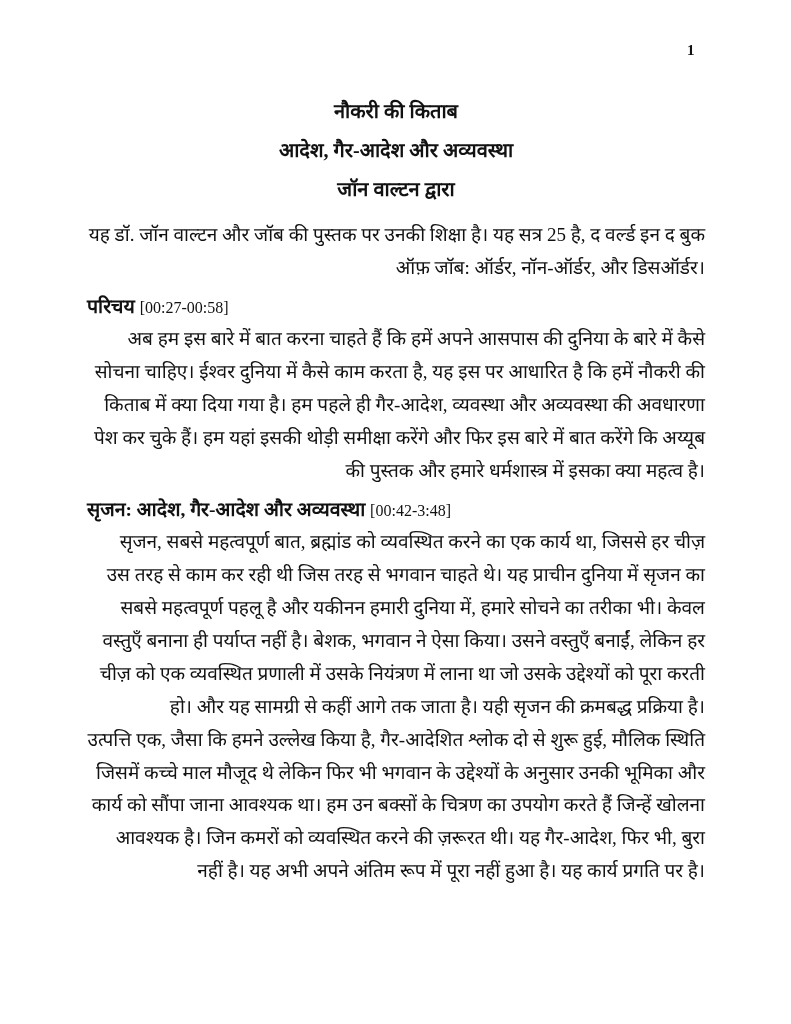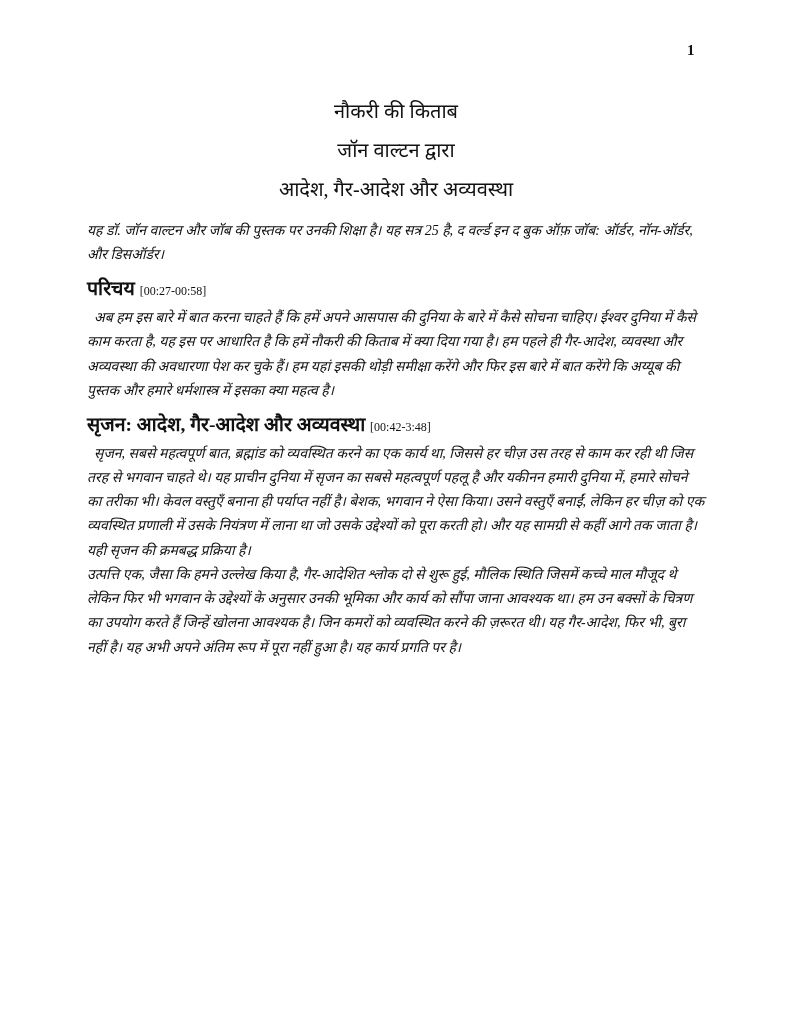--- a/index.html
+++ b/index.html
@@ -27,57 +27,56 @@
     font-weight: bold;
     letter-spacing: 0.5px;
   }
   .title-block {
     text-align: center;
     margin-top: 48px;
     margin-bottom: 10px;
   }
   .title-line {
     font-size: 20px;
-    font-weight: normal;
+    font-weight: bold;
     line-height: 1.95;
     margin: 0;
     text-align: center;
   }
   .body-para {
-    font-size: 14px;
+    font-size: 19px;
     line-height: 1.73;
     margin: 0;
-    text-align: left;
-    font-style: italic;
+    text-align: right;
   }
   .body-para.space-indent {
     text-indent: 7px;
   }
   .section-heading {
     font-size: 19.5px;
     font-weight: bold;
     line-height: 1.73;
     margin: 5px 0 0 0;
   }
   .timestamp {
     font-weight: normal;
-    font-size: 12px;
+    font-size: 16px;
   }
 </style>
 </head>
 <body>
 
 <div class="page">
 
   <div class="page-number">1</div>
 
   <div class="title-block">
     <p class="title-line">नौकरी की किताब</p>
+    <p class="title-line">आदेश, गैर-आदेश और अव्यवस्था</p>
     <p class="title-line">जॉन वाल्टन द्वारा</p>
-    <p class="title-line">आदेश, गैर-आदेश और अव्यवस्था</p>
   </div>
 
   <p class="body-para">यह डॉ. जॉन वाल्टन और जॉब की पुस्तक पर उनकी शिक्षा है। यह सत्र 25 है, द वर्ल्ड इन द बुक ऑफ़ जॉब: ऑर्डर, नॉन-ऑर्डर, और डिसऑर्डर।</p>
 
   <h2 class="section-heading">
     <span>परिचय</span>
     <span class="timestamp">[00:27-00:58]</span>
   </h2>
 
   <p class="body-para space-indent">अब हम इस बारे में बात करना चाहते हैं कि हमें अपने आसपास की दुनिया के बारे में कैसे सोचना चाहिए। ईश्वर दुनिया में कैसे काम करता है, यह इस पर आधारित है कि हमें नौकरी की किताब में क्या दिया गया है। हम पहले ही गैर-आदेश, व्यवस्था और अव्यवस्था की अवधारणा पेश कर चुके हैं। हम यहां इसकी थोड़ी समीक्षा करेंगे और फिर इस बारे में बात करेंगे कि अय्यूब की पुस्तक और हमारे धर्मशास्त्र में इसका क्या महत्व है।</p>

